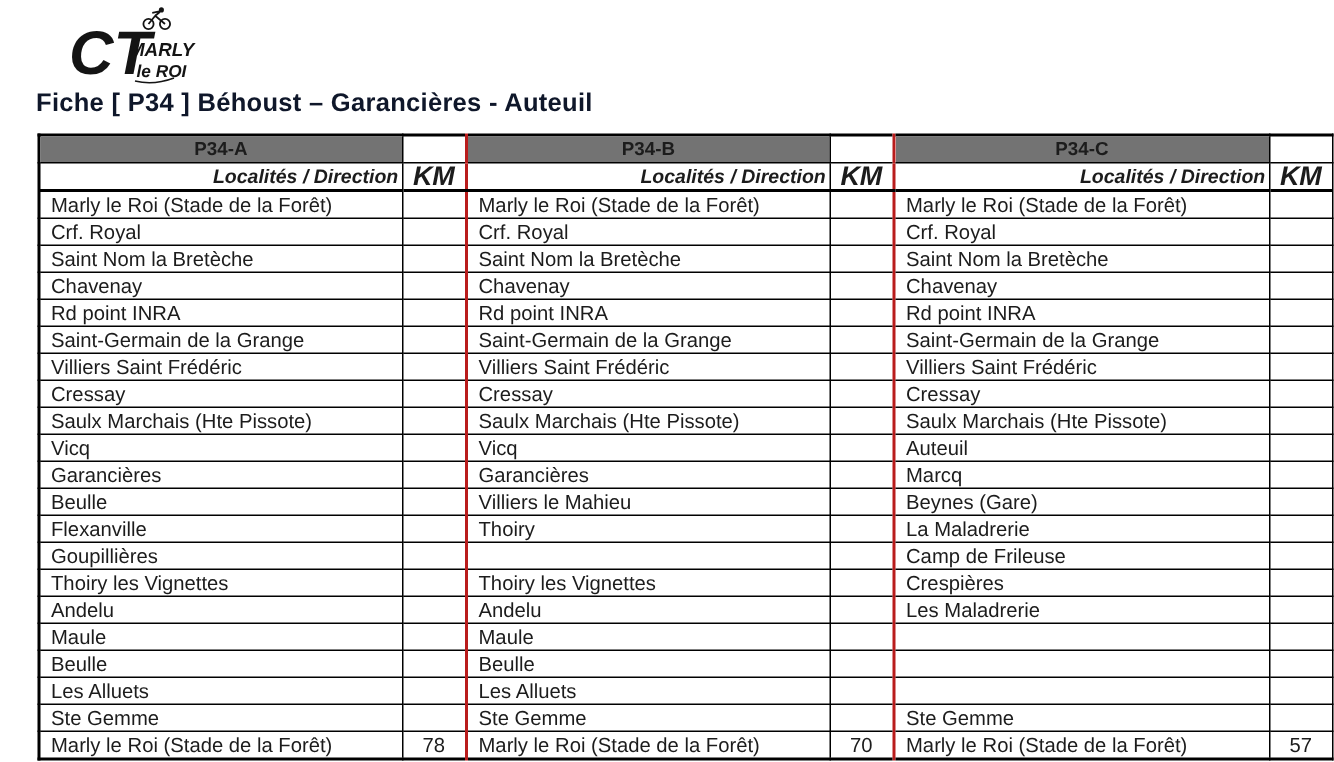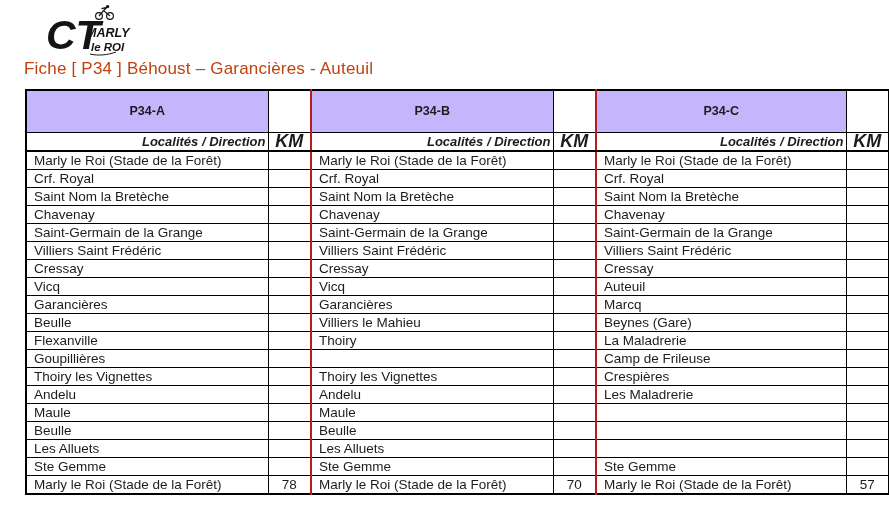--- a/index.html
+++ b/index.html
@@ -3,35 +3,35 @@
 <meta charset="utf-8">
 <style>
   html,body{margin:0;padding:0;}
   body{
     width:889px;height:508px;background:#ffffff;position:relative;
     font-family:"Liberation Sans", sans-serif;color:#1c1c1c;overflow:hidden;
   }
   .logo{position:absolute;left:30px;top:4px;width:92px;height:54px;margin-left:16px;}
   .page-title{
     position:absolute;left:24px;top:59px;
-    font-size:17px;font-weight:normal;color:#c2410c;letter-spacing:.2px;white-space:nowrap;
+    font-size:17px;font-weight:bold;color:#0f172a;letter-spacing:.2px;white-space:nowrap;
   }
   table.route{
     position:absolute;left:25px;top:89px;width:863px;
     border-collapse:collapse;table-layout:fixed;
     border:2px solid #000;
   }
   .route th,.route td{
     border:1px solid #000;height:17px;line-height:17px;
     padding:0 2px 0 7px;overflow:hidden;white-space:nowrap;
     font-weight:normal;text-align:left;font-size:13.5px;
   }
   .route th.ghead{
-    background:#c4b5fd;text-align:center;font-weight:bold;
-    font-size:12.5px;padding:12px;
+    background:#737373;text-align:center;font-weight:bold;
+    font-size:12.5px;padding:0;
   }
   .route th.ghead-km{background:#ffffff;padding:0;}
   .route th.chead{font-weight:bold;font-style:italic;font-size:13px;text-align:right;}
   .route th.chead-km{font-weight:bold;font-style:italic;text-align:center;padding:0;font-size:18px;}
   .route td.km{text-align:center;padding:0;}
   .route .group-start{border-left:2px solid #b91c1c;}
   .route thead tr.col-headers th{border-bottom:2px solid #000;}
 </style>
 </head>
 <body>
@@ -109,20 +109,28 @@
         </tr>
         <tr>
           <td class="loc">Chavenay</td>
           <td class="km"></td>
           <td class="loc group-start">Chavenay</td>
           <td class="km"></td>
           <td class="loc group-start">Chavenay</td>
           <td class="km"></td>
         </tr>
         <tr>
+          <td class="loc">Rd point INRA</td>
+          <td class="km"></td>
+          <td class="loc group-start">Rd point INRA</td>
+          <td class="km"></td>
+          <td class="loc group-start">Rd point INRA</td>
+          <td class="km"></td>
+        </tr>
+        <tr>
           <td class="loc">Saint-Germain de la Grange</td>
           <td class="km"></td>
           <td class="loc group-start">Saint-Germain de la Grange</td>
           <td class="km"></td>
           <td class="loc group-start">Saint-Germain de la Grange</td>
           <td class="km"></td>
         </tr>
         <tr>
           <td class="loc">Villiers Saint Frédéric</td>
           <td class="km"></td>
@@ -130,20 +138,28 @@
           <td class="km"></td>
           <td class="loc group-start">Villiers Saint Frédéric</td>
           <td class="km"></td>
         </tr>
         <tr>
           <td class="loc">Cressay</td>
           <td class="km"></td>
           <td class="loc group-start">Cressay</td>
           <td class="km"></td>
           <td class="loc group-start">Cressay</td>
+          <td class="km"></td>
+        </tr>
+        <tr>
+          <td class="loc">Saulx Marchais (Hte Pissote)</td>
+          <td class="km"></td>
+          <td class="loc group-start">Saulx Marchais (Hte Pissote)</td>
+          <td class="km"></td>
+          <td class="loc group-start">Saulx Marchais (Hte Pissote)</td>
           <td class="km"></td>
         </tr>
         <tr>
           <td class="loc">Vicq</td>
           <td class="km"></td>
           <td class="loc group-start">Vicq</td>
           <td class="km"></td>
           <td class="loc group-start">Auteuil</td>
           <td class="km"></td>
         </tr>

